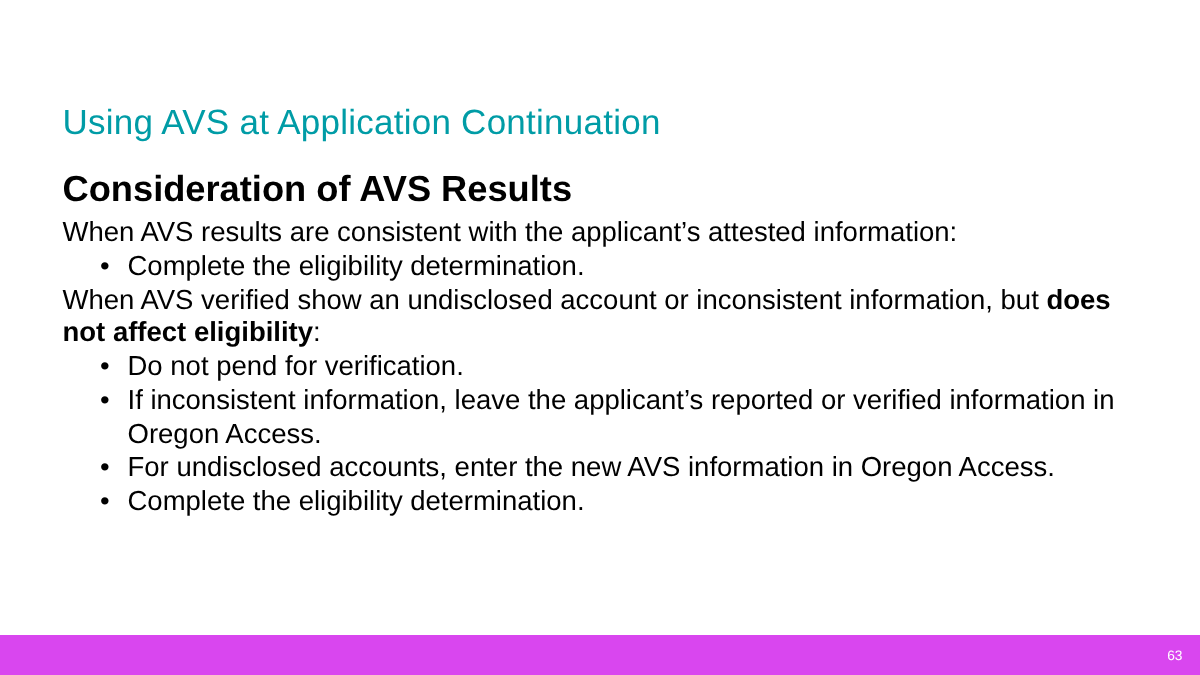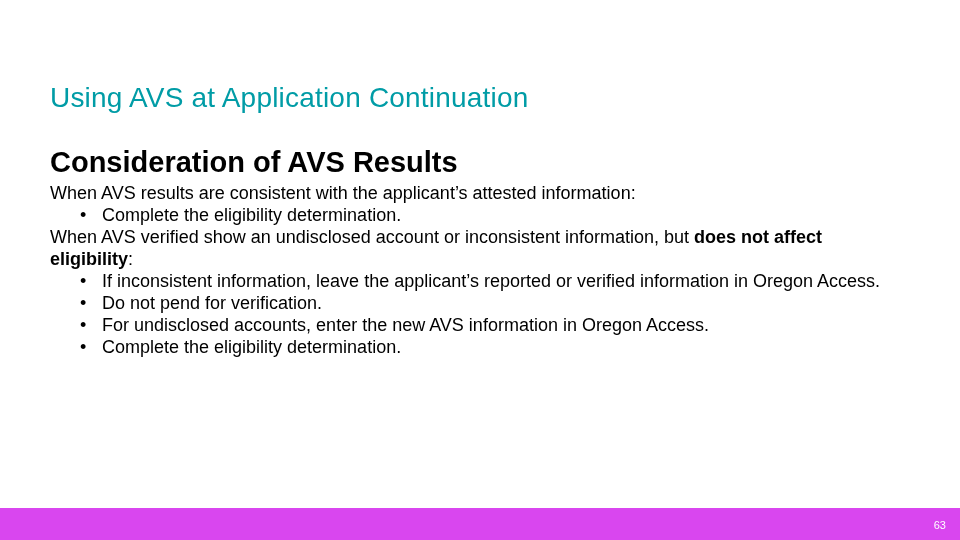--- a/index.html
+++ b/index.html
@@ -1,21 +1,21 @@
 <!DOCTYPE html>
 <html><head>
 <meta charset="utf-8">
 <style>
   * { margin: 0; padding: 0; box-sizing: border-box; }
   html, body { width: 960px; height: 540px; font-family: Arial, Helvetica, sans-serif; background: #fff; overflow: hidden; }
   .slide { position: relative; width: 960px; height: 540px; }
   .content { padding: 82px 50px 0 50px; }
-  .title { color: #009ca6; font-size: 28px; font-weight: 400; margin-bottom: 32px; letter-spacing: 0.2px; }
+  .title { color: #009ca6; font-size: 28px; font-weight: 400; margin-bottom: 22px; letter-spacing: 0.2px; }
   .subheading { color: #000; font-size: 29px; font-weight: 700; margin-bottom: 4px; }
-  .body-text { color: #000; font-size: 18px; line-height: 1.22; }
+  .body-text { color: #000; font-size: 22px; line-height: 1.22; }
   .body-text p { margin: 0; }
   .bullet-list { list-style: none; margin: 0; padding: 0; }
   .bullet-list li { position: relative; padding-left: 52px; margin: 0; }
   .bullet-list li::before { content: "•"; position: absolute; left: 30px; top: 0; }
   .footer-bar { position: absolute; left: 0; bottom: 0; width: 960px; height: 32px; background: #d946ef; }
   .page-num { position: absolute; right: 14px; bottom: 9px; color: #fff; font-size: 11px; }
 </style>
 </head>
 <body>
 
@@ -25,22 +25,22 @@
     <h2 class="subheading">Consideration of AVS Results</h2>
     <div class="body-text">
       <p>When AVS results are consistent with the applicant’s attested information:</p>
       <ul class="bullet-list">
         <li>Complete the eligibility determination.</li>
       </ul>
       <p>
         <span>When AVS verified show an undisclosed account or inconsistent information, but </span><b>does not affect eligibility</b><span>:</span>
       </p>
       <ul class="bullet-list">
+        <li>Do not pend for verification.</li>
         <li>If inconsistent information, leave the applicant’s reported or verified information in Oregon Access.</li>
-        <li>Do not pend for verification.</li>
         <li>For undisclosed accounts, enter the new AVS information in Oregon Access.</li>
         <li>Complete the eligibility determination.</li>
       </ul>
     </div>
   </div>
   <div class="footer-bar">
     <span class="page-num">63</span>
   </div>
 </div>
 

